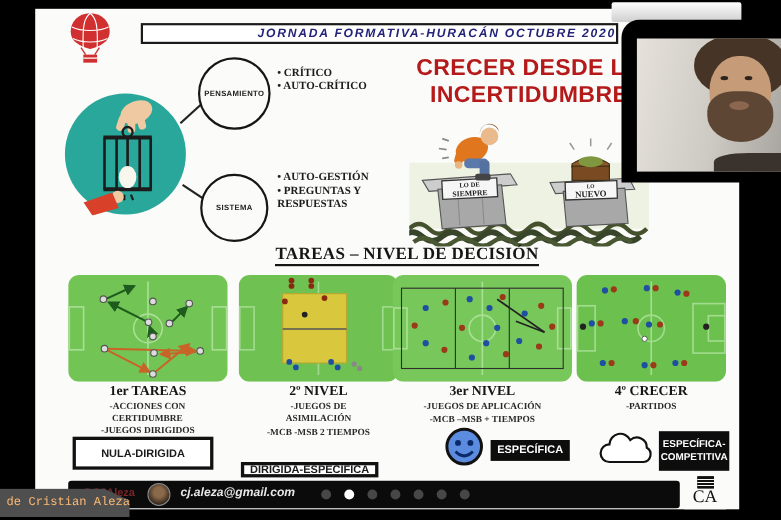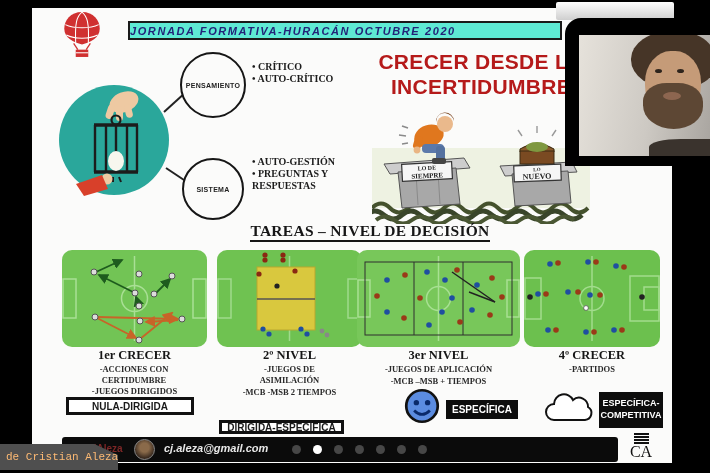--- a/index.html
+++ b/index.html
@@ -5,22 +5,22 @@
   *{margin:0;padding:0;box-sizing:border-box}
   html,body{width:710px;height:473px;background:#000;overflow:hidden;
     font-family:"Liberation Serif",serif;-webkit-font-smoothing:antialiased}
   .abs{position:absolute}
   #canvas{position:relative;width:710px;height:473px;background:#000}
 
   
   #slide{left:32px;top:8px;width:640px;height:455px;background:#fbfbfa}
 
   
-  #banner{left:128px;top:21px;width:434px;height:19px;background:#5eead4;
-    border:2px solid #1a1a1a;display:flex;align-items:center;justify-content:flex-start}
+  #banner{left:128px;top:21px;width:434px;height:19px;background:#ffffff;
+    border:2px solid #1a1a1a;display:flex;align-items:center;justify-content:flex-end}
   #banner span{font-family:"Liberation Sans",sans-serif;font-weight:800;font-style:italic;
     font-size:11px;letter-spacing:1.6px;color:#232378;white-space:nowrap}
 
   
   #titlebar{left:556px;top:2px;width:118px;height:18px;z-index:6;
     background:linear-gradient(180deg,#fdfdfd,#cfcfcf);border-radius:2px}
   #webcam{left:565px;top:18px;width:145px;height:148px;background:#000;
     border-top-left-radius:16px;z-index:10;overflow:hidden}
   #webcam-video{left:14px;top:17px;width:131px;height:121px;overflow:hidden;
     background:linear-gradient(100deg,#e6e2db 0%,#cdc9c3 55%,#a8a49f 100%)}
@@ -351,24 +351,24 @@
         <circle cx="32" cy="80" r="2.8"></circle>
         <circle cx="70" cy="82" r="2.8"></circle>
       <circle cx="76" cy="45" r="2.8"></circle>
         <circle cx="100" cy="17" r="2.8"></circle>
         <circle cx="98" cy="80" r="2.8"></circle>
     </g>
     <circle cx="118" cy="47" r="2.8" fill="#222"></circle>
       <circle cx="6" cy="47" r="2.8" fill="#222"></circle>
   </svg>
 
-  <div class="abs lvl-title" style="left:62px;width:145px">1er CRECER</div>
+  <div class="abs lvl-title" style="left:62px;width:145px">1er TAREAS</div>
   <div class="abs lvl-bullets" style="left:79px;top:364px;width:110px">-ACCIONES CON CERTIDUMBRE</div>
   <div class="abs lvl-bullets" style="left:62px;top:386px;width:145px">-JUEGOS DIRIGIDOS</div>
-  <div class="abs tag-outline" style="left:66px;top:397px;width:128px;height:18px">NULA-DIRIGIDA</div>
+  <div class="abs tag-outline" style="left:66px;top:397px;width:128px;height:30px">NULA-DIRIGIDA</div>
 
   <div class="abs lvl-title" style="left:217px;width:145px">2º NIVEL</div>
   <div class="abs lvl-bullets" style="left:242px;top:364px;width:95px">-JUEGOS DE ASIMILACIÓN</div>
   <div class="abs lvl-bullets" style="left:217px;top:387px;width:145px">-MCB -MSB 2 TIEMPOS</div>
   <div class="abs tag-outline" style="left:219px;top:420px;width:125px;height:14px">DIRIGIDA-ESPECÍFICA</div>
 
   <div class="abs lvl-title" style="left:357px;width:163px">3er NIVEL</div>
   <div class="abs lvl-bullets" style="left:357px;top:364px;width:163px">-JUEGOS DE APLICACIÓN</div>
   <div class="abs lvl-bullets" style="left:357px;top:376px;width:163px">-MCB –MSB + TIEMPOS</div>
   <svg class="abs" style="left:404px;top:388px;width:36px;height:36px" viewBox="0 0 32 32">

